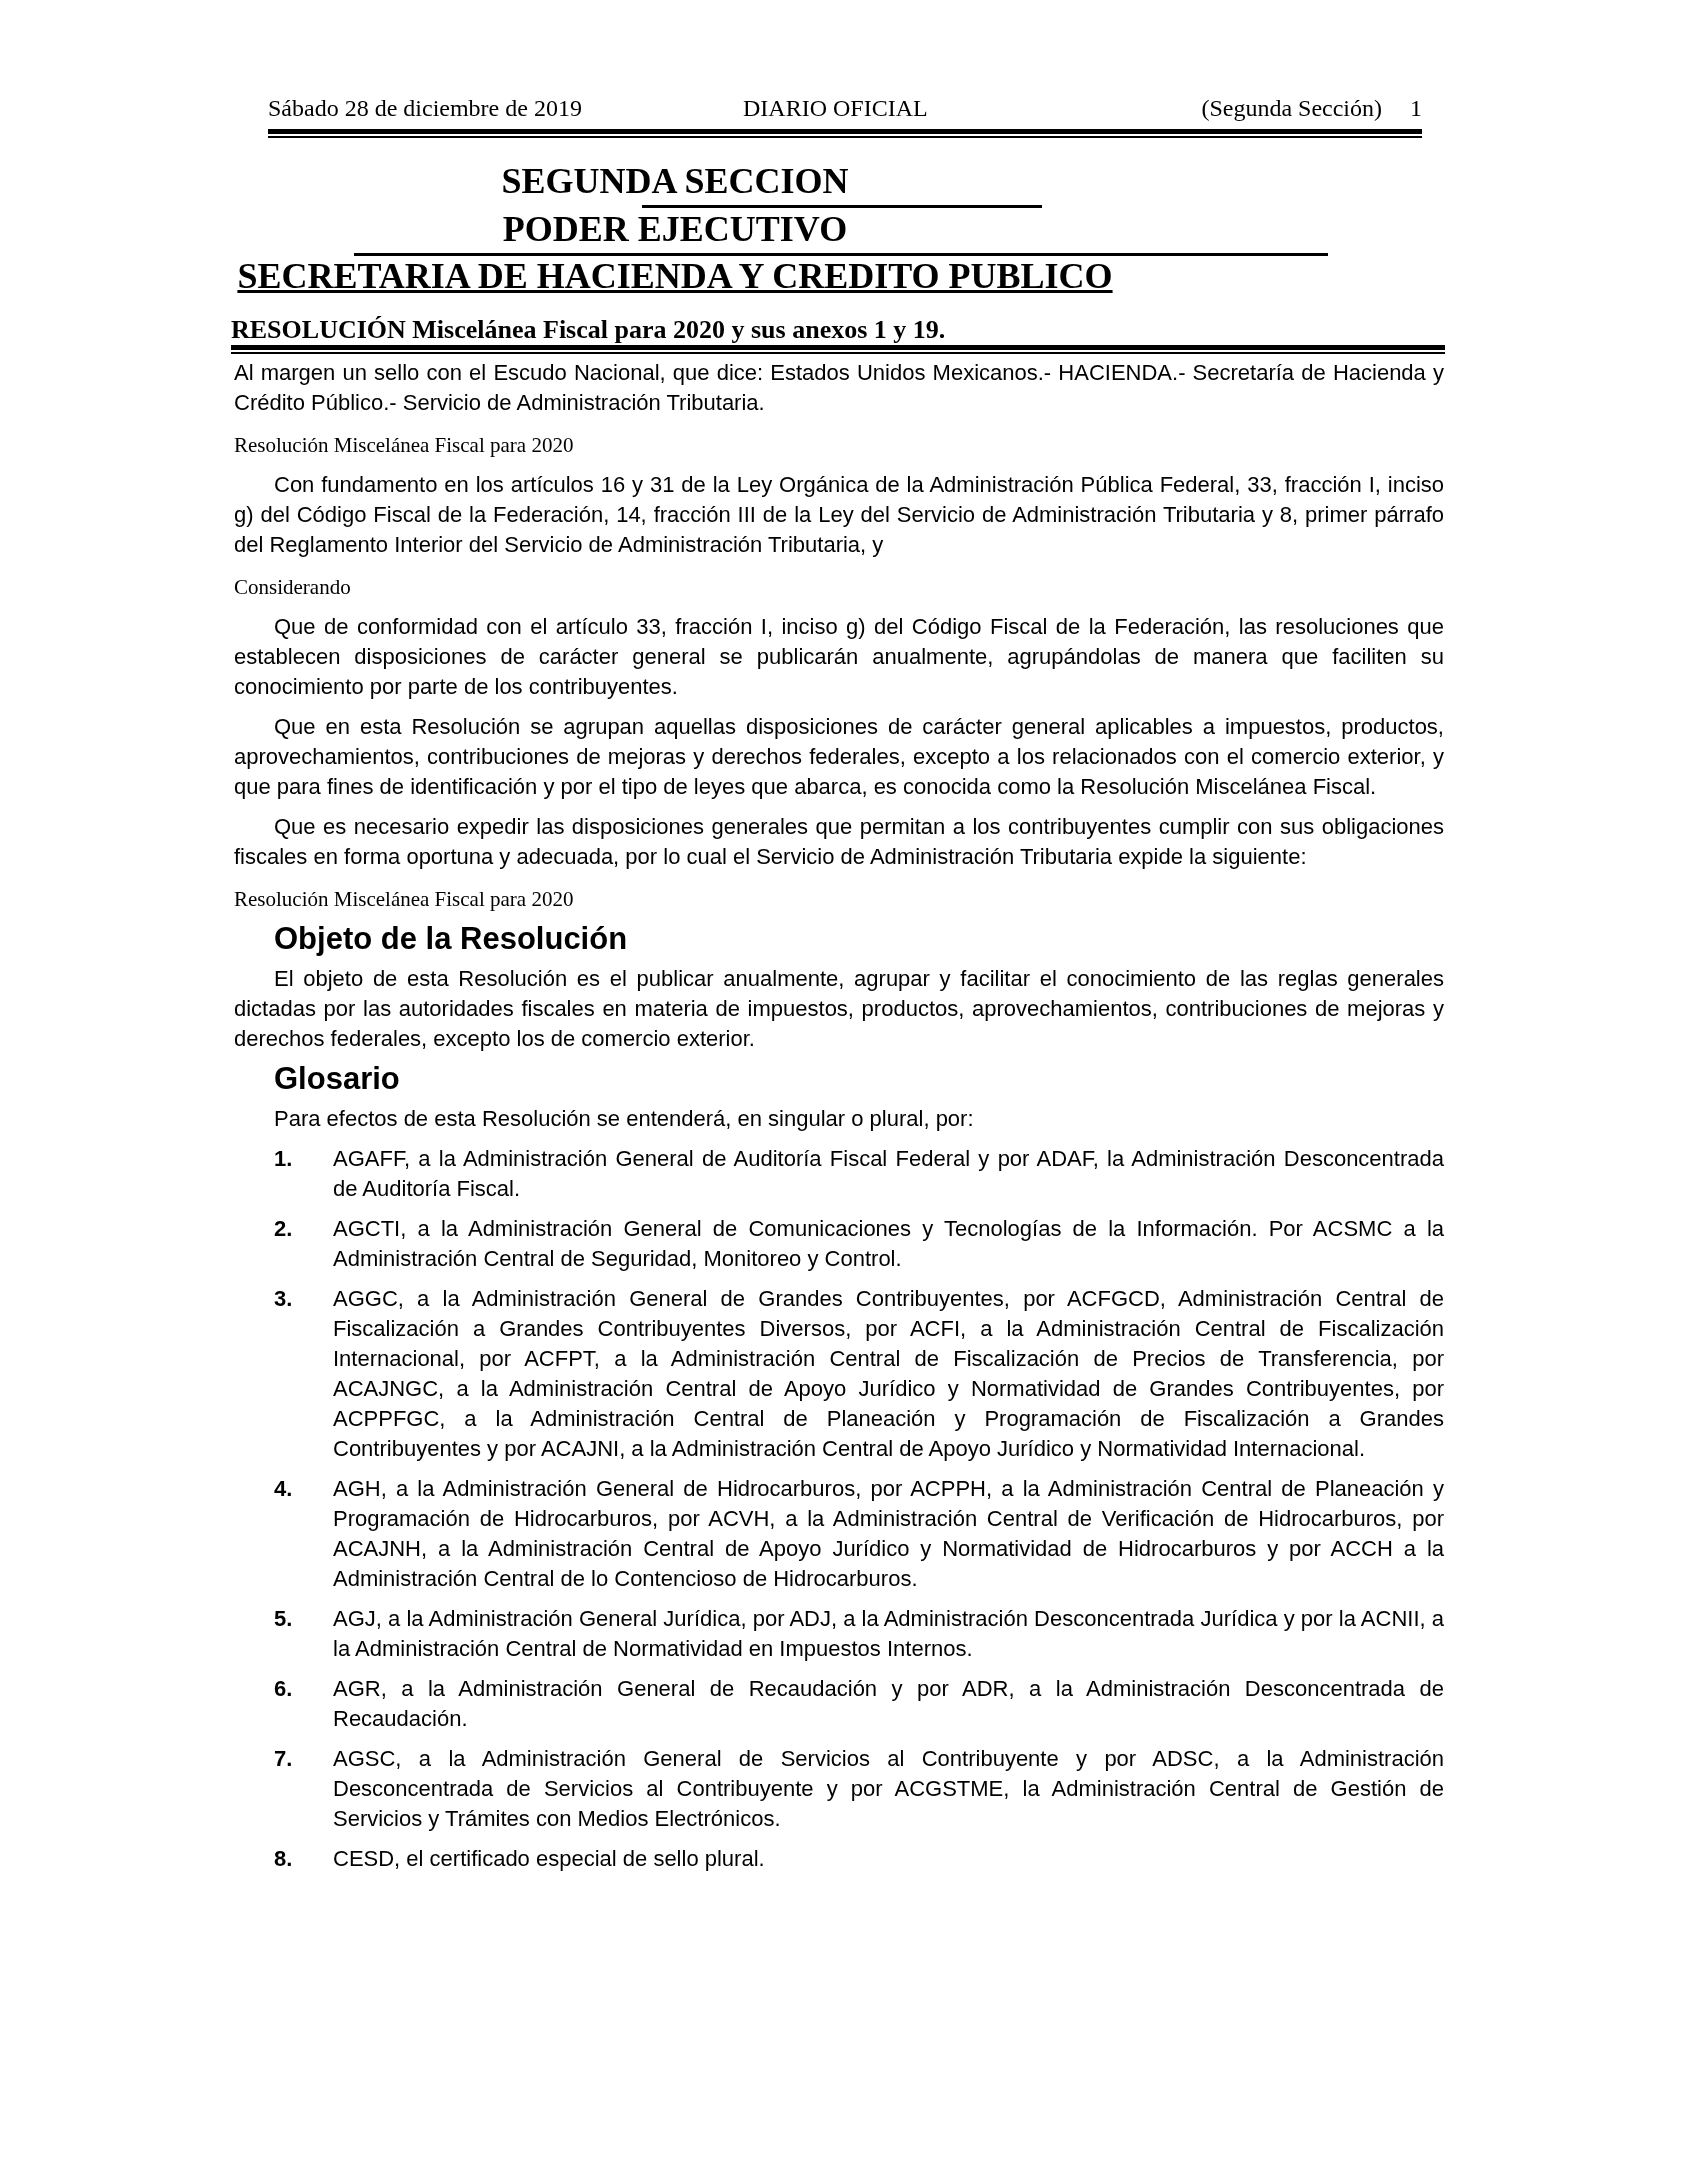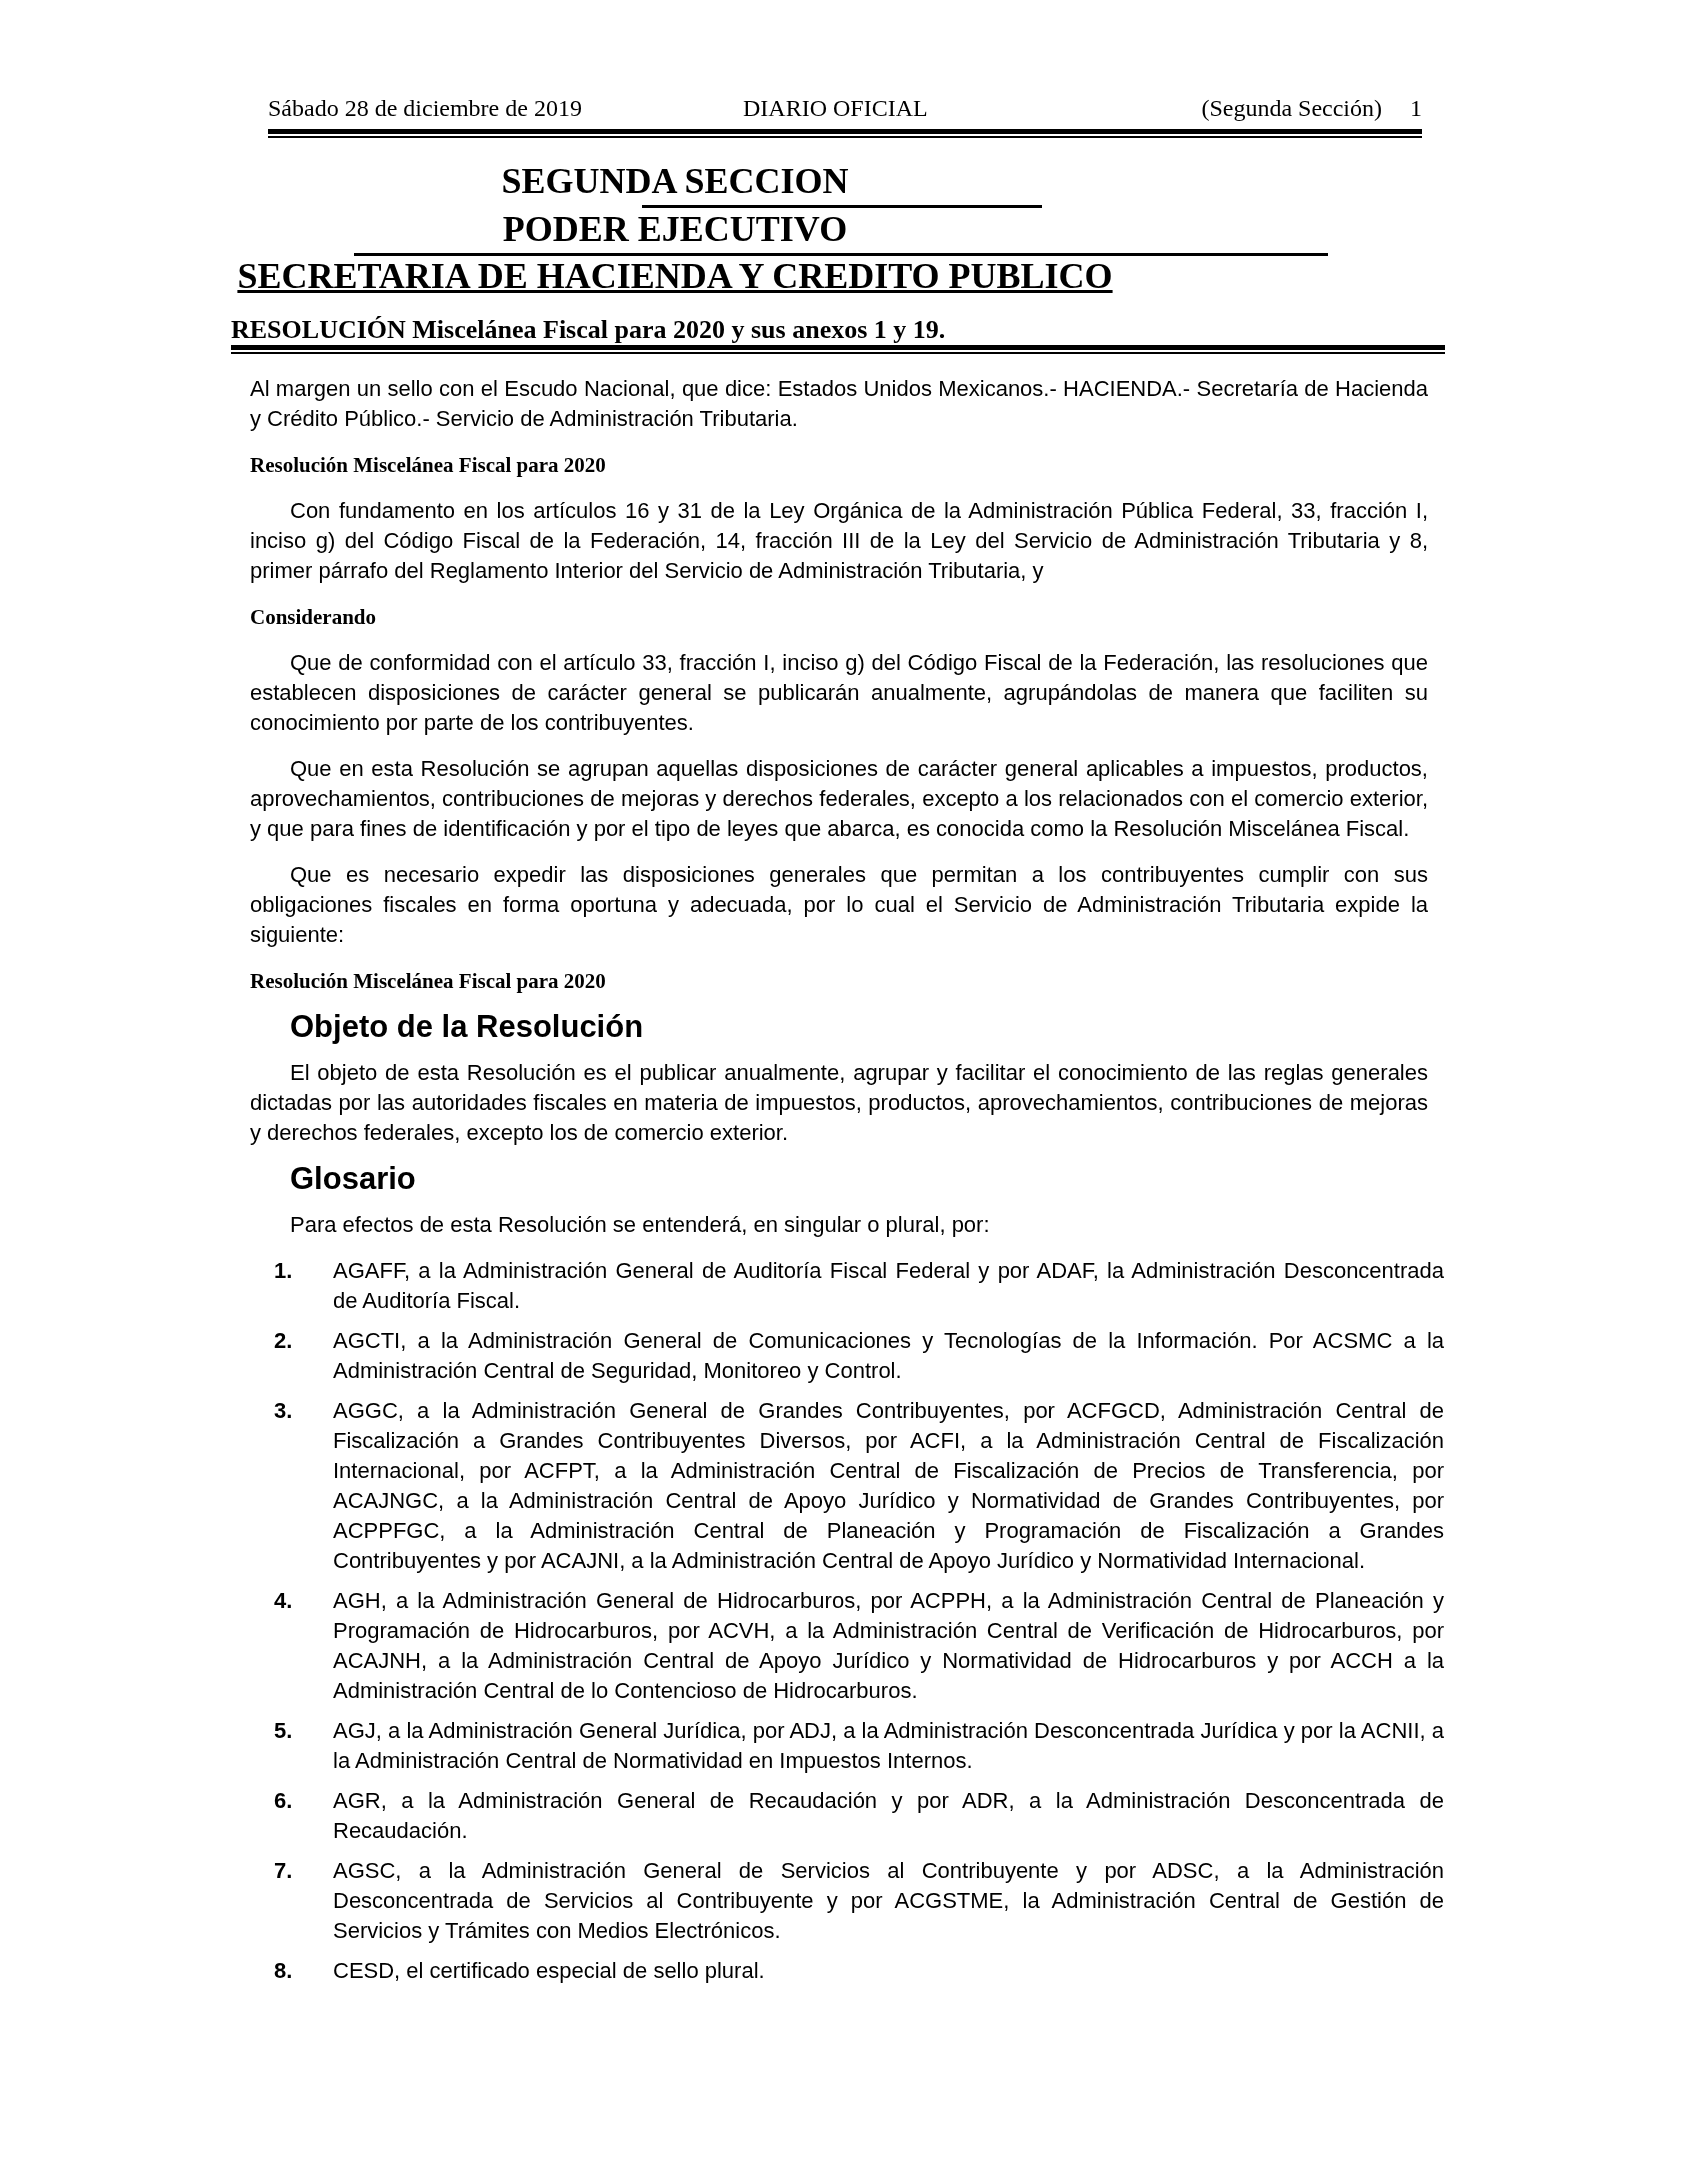--- a/index.html
+++ b/index.html
@@ -27,24 +27,24 @@
     .t2 { top: 208px; font-size: 36px; }
     .t3 { top: 255px; font-size: 36px; text-decoration: underline; }
     .sep { position: absolute; height: 3px; background: #000; }
 
     .resolucion-line { position: absolute; left: 231px; top: 315px; font-size: 26px; font-weight: bold; white-space: nowrap; }
     .rule2-thick { position: absolute; left: 231px; width: 1214px; height: 5px; background: #000; top: 345px; }
     .rule2-thin { position: absolute; left: 231px; width: 1214px; height: 2px; background: #000; top: 352px; }
 
     
     .content { position: absolute; left: 234px; top: 358px; width: 1210px; font-size: 22px; line-height: 30px; }
-    .content p { margin: 16px; text-align: justify; }
+    .content p { margin: 0; text-align: justify; }
     .indent { text-indent: 40px; }
     .mt { margin-top: 10px !important; }
-    .center-head { text-align: center; font-weight: bold; font-size: 21px; margin-top: 12px !important; }
+    .center-head { text-align: center; font-weight: normal; font-size: 21px; margin-top: 12px !important; }
     .subhead { font-weight: bold; padding-left: 40px; margin-top: 10px !important; font-size: 31px; }
     .plain-indent { padding-left: 40px; }
     .glossary { margin: 10px 0 0 0; padding: 0; list-style: none; }
     .glossary li { position: relative; padding-left: 99px; text-align: justify; margin-bottom: 10px; }
     .glossary .num { position: absolute; left: 40px; top: 0; font-weight: bold; }
   </style>
 </head>
 <body>
 
 <div class="page">

